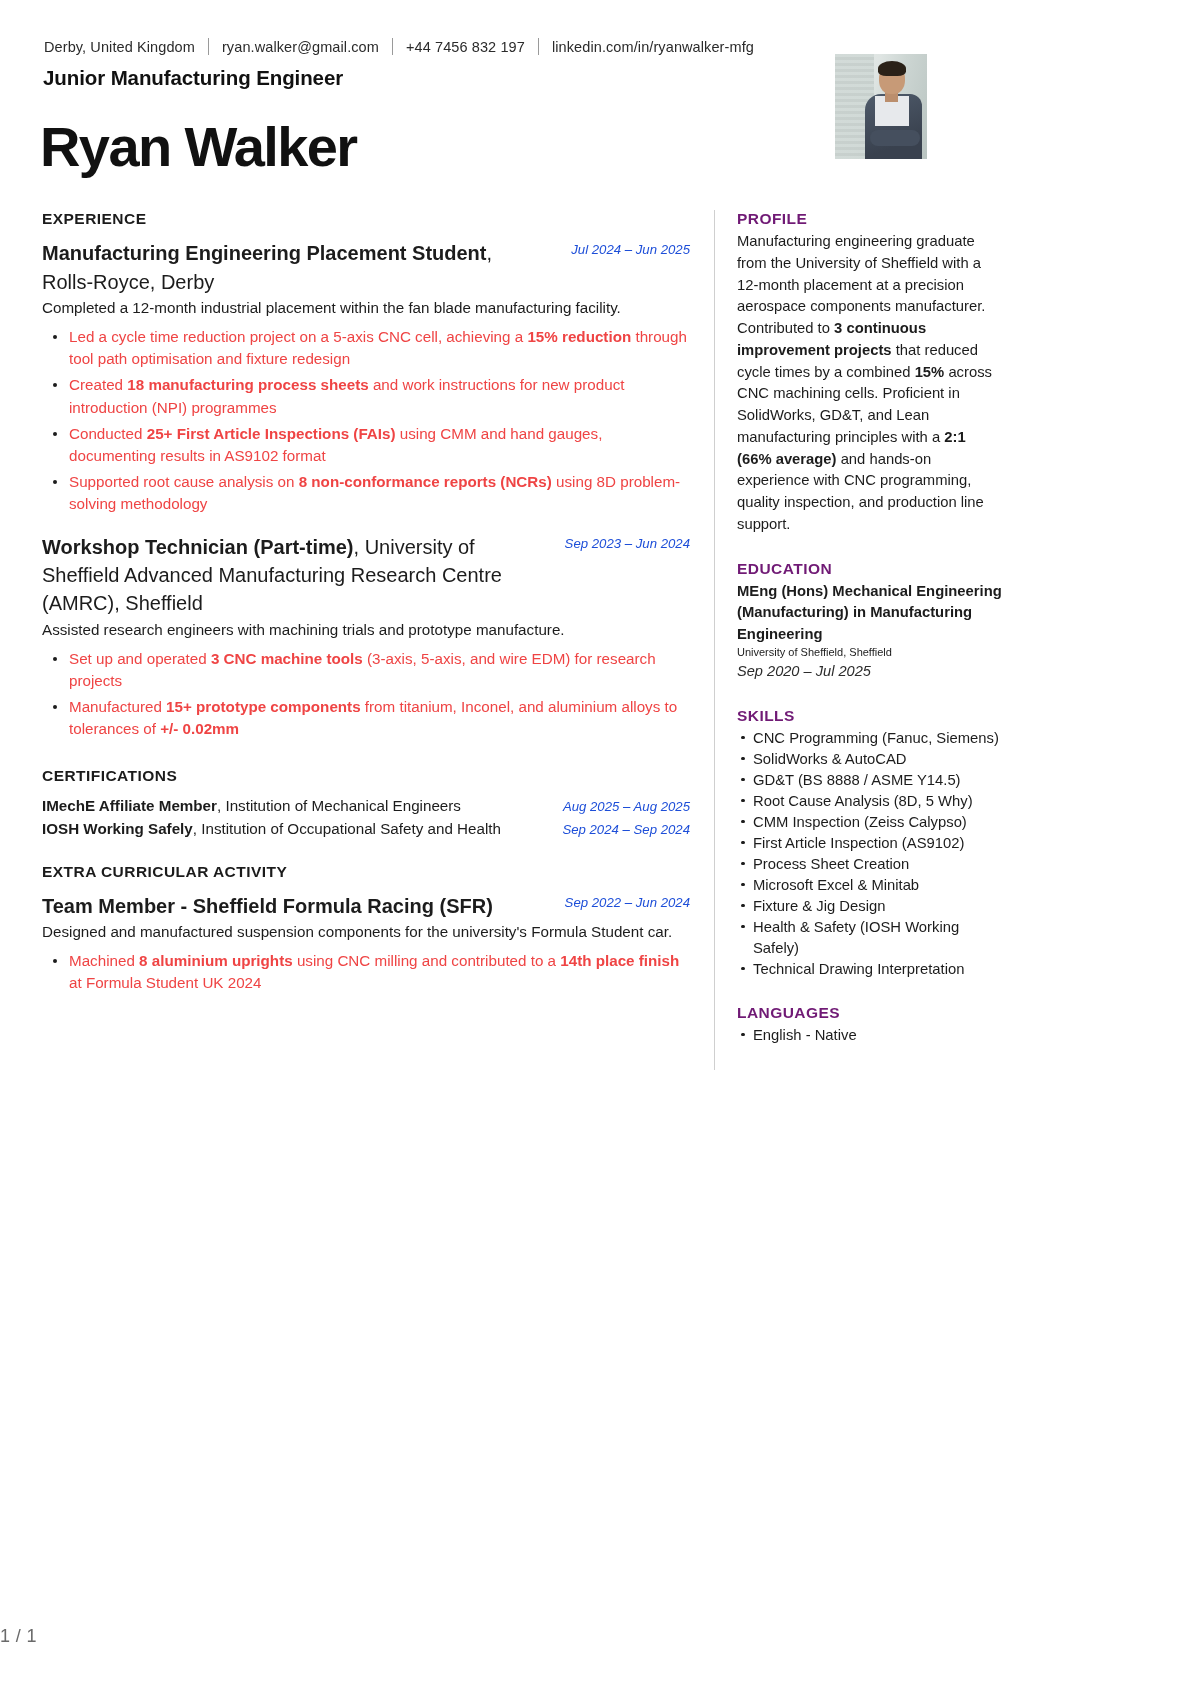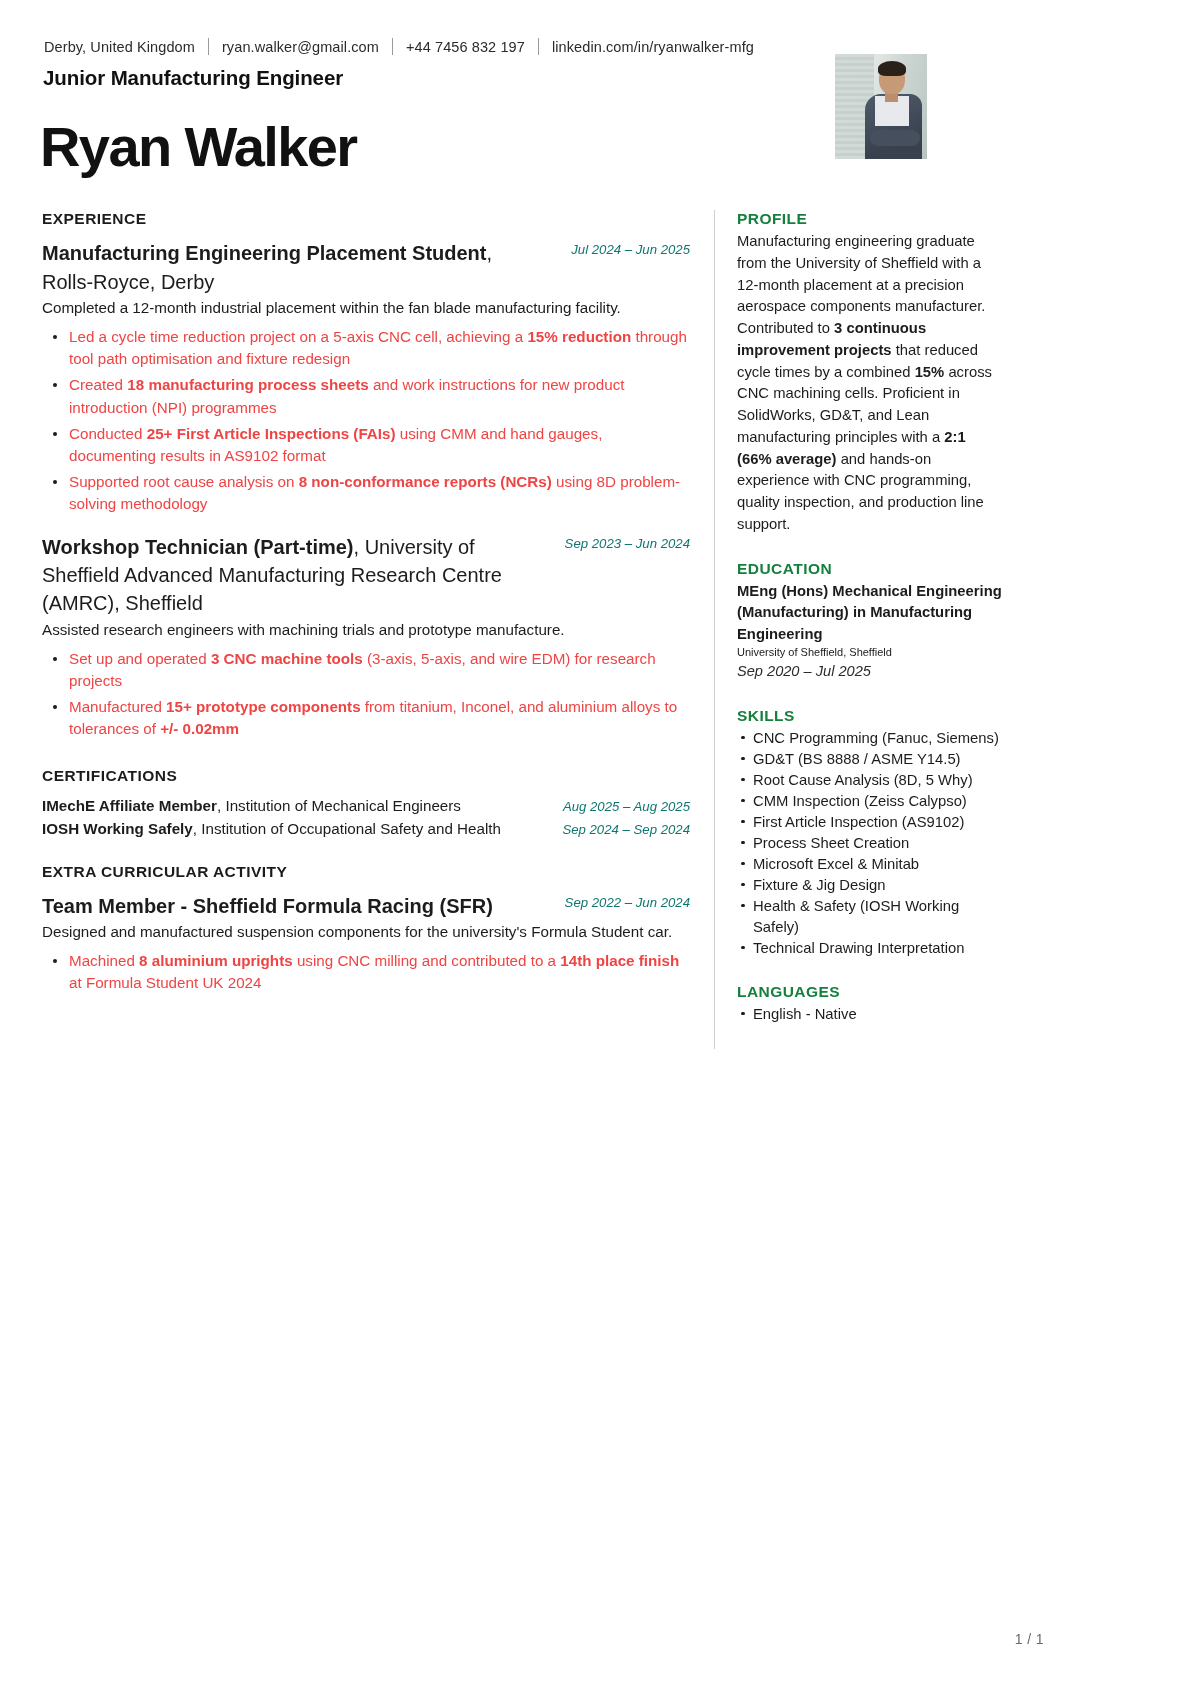--- a/index.html
+++ b/index.html
@@ -143,21 +143,21 @@
     font-size:20px;
     line-height:1.42;
     color:#1c1c1c;
     flex:1;
     max-width:505px;
   }
   .entry-heading b { font-weight:bold; }
   .entry-date {
     font-size:13.2px;
     font-style:italic;
-    color:#0f766e;
+    color:#1d4ed8;
     white-space:nowrap;
     padding-top:3px;
     flex:none;
     min-width:128px;
     text-align:right;
   }
   .entry-sub {
     font-size:15.2px;
     line-height:1.45;
     color:#1c1c1c;
@@ -194,21 +194,21 @@
   }
   .cert-name { font-size:15.2px; color:#1c1c1c; }
   .cert-name b { font-weight:bold; }
 
   
   .r-section { margin-bottom:24px; }
   .r-title {
     font-size:15.5px;
     font-weight:bold;
     letter-spacing:0.45px;
-    color:#15803d;
+    color:#701a75;
     margin-bottom:3px;
   }
   .profile-text {
     font-size:14.8px;
     line-height:1.47;
     color:#1c1c1c;
     text-align:left;
   }
   .profile-text b { font-weight:bold; }
   .edu-degree {
@@ -246,22 +246,22 @@
     left:4px; top:8px;
     width:3.5px; height:3.5px;
     border-radius:50%;
     background:#1c1c1c;
   }
 
   .footer {
     position:absolute;
     left:0; right:0;
     bottom:36px;
-    text-align:right;
-    font-size:14px;
+    text-align:left;
+    font-size:18px;
     color:#6a6a6a;
     letter-spacing:0.4px;
   }
 </style>
 </head>
 <body>
 
 <div class="page">
 
   <div class="contact-line">
@@ -367,20 +367,21 @@
         <div class="r-title">EDUCATION</div>
         <div class="edu-degree">MEng (Hons) Mechanical Engineering (Manufacturing) in Manufacturing Engineering</div>
         <div class="edu-school">University of Sheffield, Sheffield</div>
         <div class="edu-date">Sep 2020 – Jul 2025</div>
       </div>
 
       <div class="r-section">
         <div class="r-title">SKILLS</div>
         <ul class="plain" id="skills-list">
             <li>CNC Programming (Fanuc, Siemens)</li>
+            <li>SolidWorks &amp; AutoCAD</li>
             <li>GD&amp;T (BS 8888 / ASME Y14.5)</li>
             <li>Root Cause Analysis (8D, 5 Why)</li>
             <li>CMM Inspection (Zeiss Calypso)</li>
             <li>First Article Inspection (AS9102)</li>
             <li>Process Sheet Creation</li>
             <li>Microsoft Excel &amp; Minitab</li>
             <li>Fixture &amp; Jig Design</li>
             <li>Health &amp; Safety (IOSH Working Safely)</li>
             <li>Technical Drawing Interpretation</li>
           </ul>

